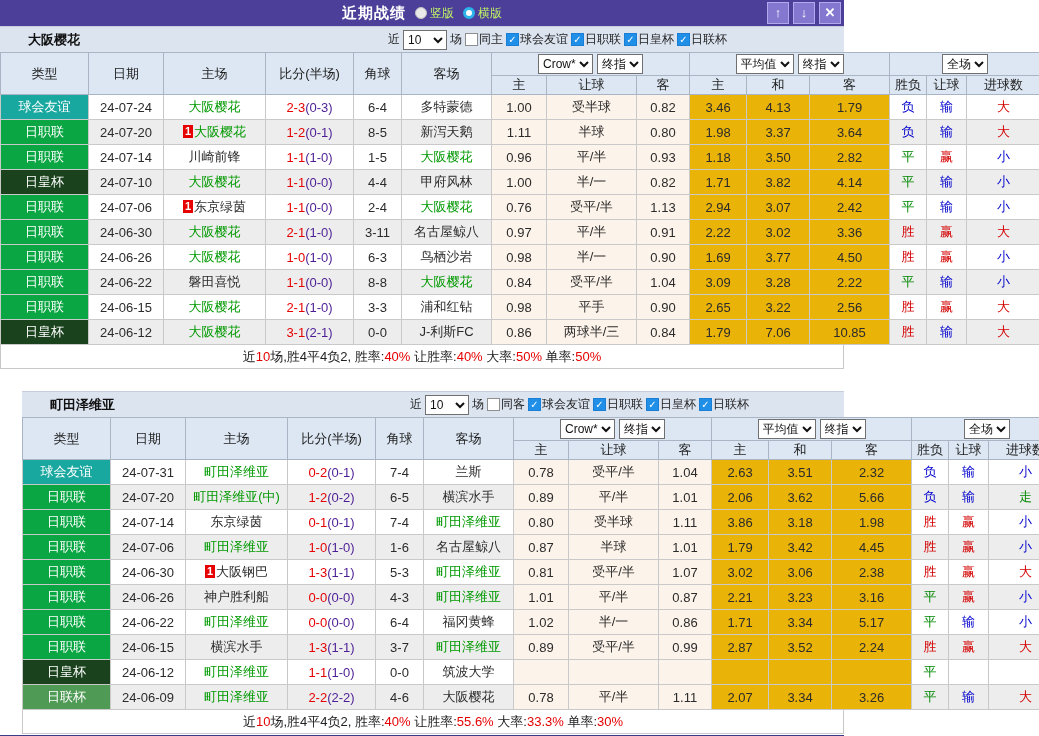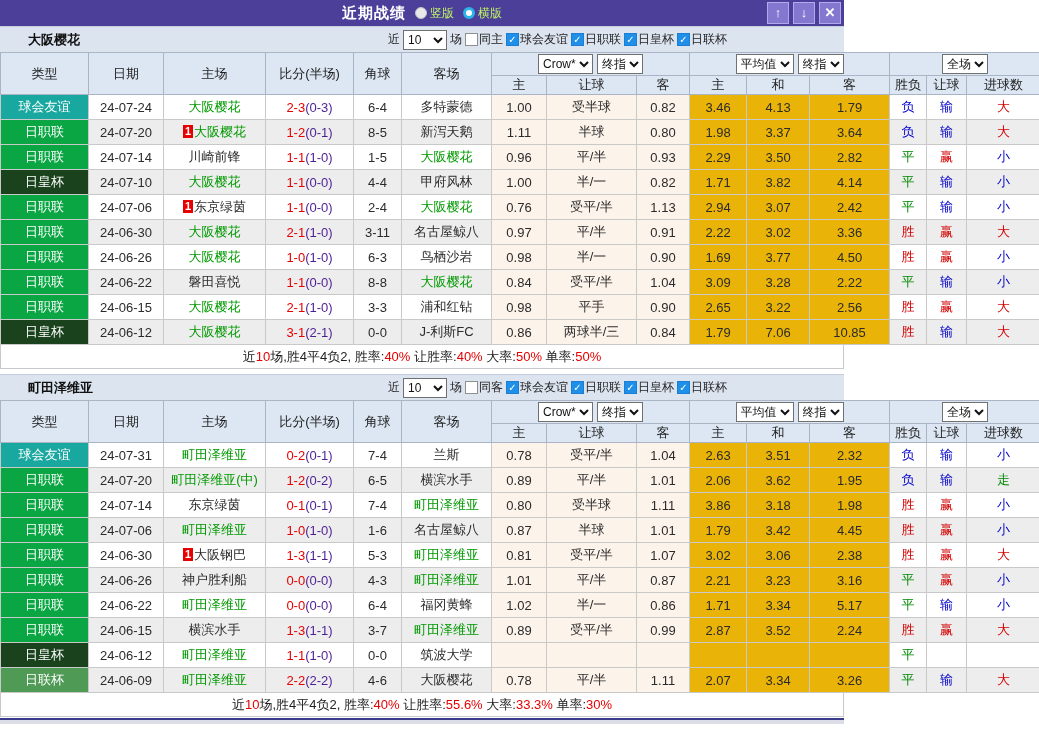--- a/index.html
+++ b/index.html
@@ -25,21 +25,21 @@
   .radio.sel   { width: 12px; height: 12px; background: #e9e9e9; border: 1px solid #c3c3c3; }
   .radio.unsel { width: 12px; height: 12px; background: #fff; border: 3px solid #2cb3ea; }
   .tb-buttons { position: absolute; right: 3px; top: 2px; display: flex; gap: 4px; z-index: 2; }
   .tb-btn {
     width: 22px; height: 22px; background: #8377d0; border: 1px solid #b2a8ee;
     color: #fff; font-size: 13px; font-weight: bold; line-height: 20px;
     text-align: center; cursor: pointer; padding: 0;
   }
 
   
-  .sec + .sec { margin-top: 5px; }
+  .sec + .sec { margin-top: 22px; padding-left: 22px; }
   .sec-header {
     height: 26px; background: #dce4f0; position: relative;
     display: flex; align-items: center;
     border-top: 1px solid #c6cede;
   }
   .team-name { margin-left: 28px; font-weight: bold; font-size: 13px; color: #111; }
   .filter {
     position: absolute; left: 388px; top: 0; height: 100%;
     display: flex; align-items: center; gap: 3px; font-size: 12px; color: #222;
   }
@@ -247,21 +247,21 @@
           <tr>
             <td class="type t-league">日职联</td>
             <td class="plain">24-07-14</td>
             <td class="plain"><span>川崎前锋</span></td>
             <td class="plain"><span class="score-main">1-1</span><span class="score-half">(1-0)</span></td>
             <td class="plain">1-5</td>
             <td class="plain"><span class="team-green">大阪樱花</span></td>
             <td class="cream">0.96</td>
             <td class="cream">平/半</td>
             <td class="cream">0.93</td>
-            <td class="blue">2.29</td>
+            <td class="blue">1.18</td>
             <td class="blue">3.50</td>
             <td class="blue">2.82</td>
             <td class="plain res c-g">平</td>
             <td class="plain res c-r">赢</td>
             <td class="plain res c-b">小</td>
           </tr>
           <tr class="alt">
             <td class="type t-emperor">日皇杯</td>
             <td class="plain">24-07-10</td>
             <td class="plain"><span class="team-green">大阪樱花</span></td>
@@ -493,21 +493,21 @@
             <td class="plain">24-07-20</td>
             <td class="plain"><span class="team-green">町田泽维亚(中)</span></td>
             <td class="plain"><span class="score-main">1-2</span><span class="score-half">(0-2)</span></td>
             <td class="plain">6-5</td>
             <td class="plain"><span>横滨水手</span></td>
             <td class="cream">0.89</td>
             <td class="cream">平/半</td>
             <td class="cream">1.01</td>
             <td class="blue">2.06</td>
             <td class="blue">3.62</td>
-            <td class="blue">1.95</td>
+            <td class="blue">5.66</td>
             <td class="plain res c-b">负</td>
             <td class="plain res c-b">输</td>
             <td class="plain res c-g">走</td>
           </tr>
           <tr>
             <td class="type t-league">日职联</td>
             <td class="plain">24-07-14</td>
             <td class="plain"><span>东京绿茵</span></td>
             <td class="plain"><span class="score-main">0-1</span><span class="score-half">(0-1)</span></td>
             <td class="plain">7-4</td>

